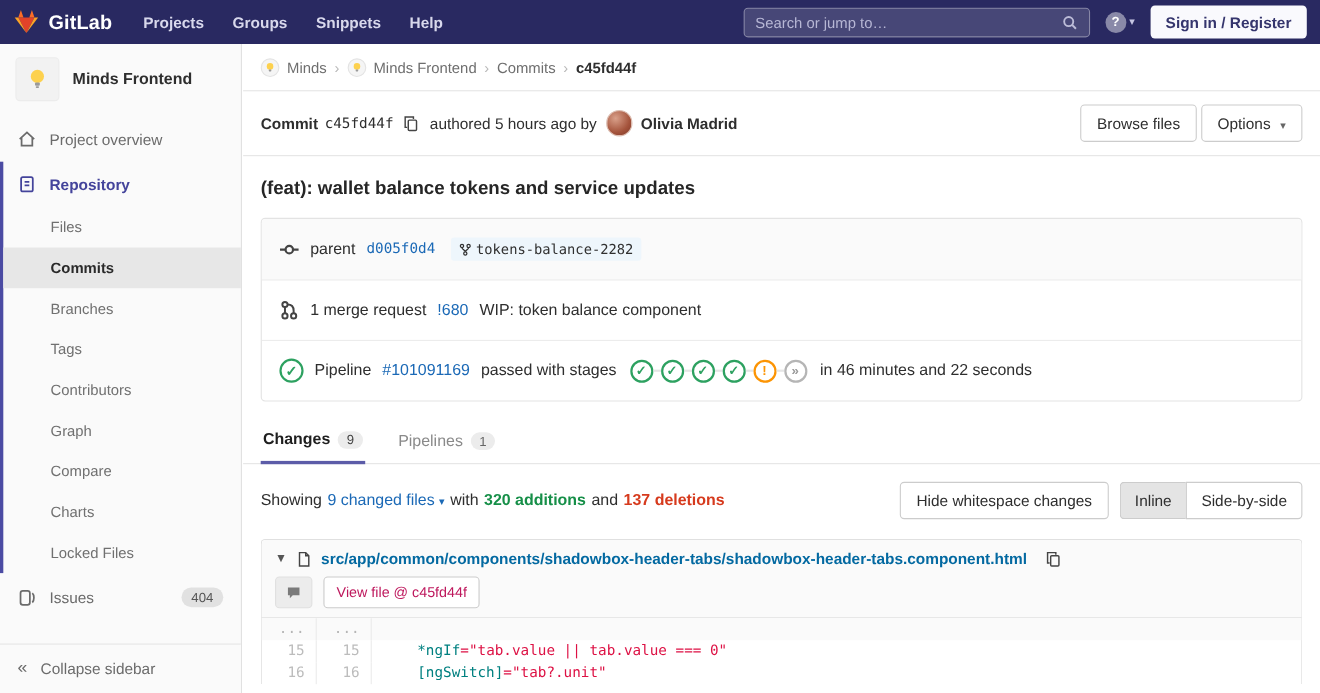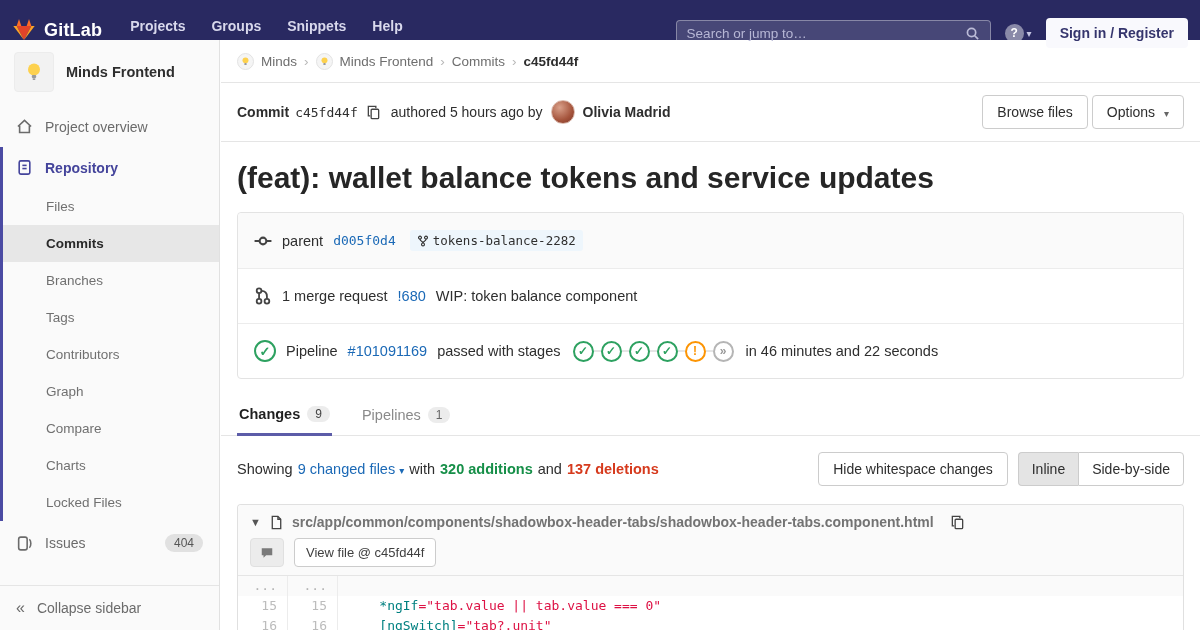--- a/index.html
+++ b/index.html
@@ -1,21 +1,21 @@
 <!DOCTYPE html>
 <html><head>
 <meta charset="utf-8">
 <style>
   * { margin:0; padding:0; box-sizing:border-box; }
   html,body { width:1200px; height:630px; overflow:hidden; background:#fff;
     font-family:"Liberation Sans", sans-serif; color:#2e2e2e; font-size:14px; }
 
   
   .navbar { position:absolute; top:0; left:0; width:1200px; height:40px; background:#292961;
-    display:flex; align-items:flex-start; padding:18px 12px; z-index:10; }
+    display:flex; align-items:center; padding:0 12px; z-index:10; }
   .brand { display:flex; align-items:center; gap:8px; margin-right:28px; }
   .brand-name { color:#fff; font-size:18px; font-weight:600; letter-spacing:.2px; }
   .nav-menu { display:flex; gap:26px; }
   .nav-item { color:#d8d8ec; font-weight:600; font-size:14px; cursor:pointer; }
   .nav-right { margin-left:auto; display:flex; align-items:center; gap:14px; }
   .search-box { width:315px; height:27px; background:rgba(255,255,255,.14);
     border:1px solid rgba(255,255,255,.35); border-radius:4px; display:flex; align-items:center; padding:0 10px; }
   .search-box input { flex:1; background:transparent; border:none; outline:none;
     color:#fdba74; font-size:13.5px; font-family:"Liberation Sans",sans-serif; }
   .search-box input::placeholder { color:#b7b7d5; }
@@ -63,21 +63,21 @@
   .sha { font-size:13px; }
   .copy-btn { margin:0 10px 0 8px; cursor:pointer; display:inline-flex; }
   .author-avatar { width:24px; height:24px; border-radius:50%; margin:0 8px;
     background:radial-gradient(circle at 35% 30%, #d9a08a, #a5543c 60%, #7c3526); border:1px solid #dcbcb0; }
   .author-name { font-weight:700; }
   .meta-buttons { margin-left:auto; display:flex; gap:4px; }
   .btn { background:#fff; border:1px solid #ccc; border-radius:4px; padding:8px 14px;
     font-size:14px; color:#2e2e2e; cursor:pointer; font-family:"Liberation Sans",sans-serif; }
   .btn .caret { color:#666; font-size:10px; margin-left:5px; }
 
-  .commit-title { font-size:30px; font-weight:700; color:#262626; padding:19px 16px 17px 16px; }
+  .commit-title { font-size:17px; font-weight:700; color:#262626; padding:19px 16px 17px 16px; }
 
   .info-box { margin:0 16px; border:1px solid #e3e3e3; border-radius:4px; }
   .info-row { display:flex; align-items:center; gap:10px; padding:0 16px; height:55px; font-size:14.5px; }
   .info-row + .info-row { border-top:1px solid #ececec; }
   .info-row.first { background:#fafafa; border-radius:4px 4px 0 0; }
   .link { color:#1b69b6; cursor:pointer; text-decoration:none; }
   .ref-badge { display:inline-flex; align-items:center; gap:4px; background:#eef6fc; border-radius:3px;
     padding:3px 7px; font-size:12.5px; color:#303030; margin-left:4px; }
   .stage-track { display:flex; align-items:center; margin:0 2px; }
   .stage { width:21px; height:21px; border-radius:50%; border:2px solid; display:flex;
@@ -105,26 +105,26 @@
   .seg-btn { background:#fff; border:1px solid #ccc; padding:8px 13px; font-size:14px; cursor:pointer;
     font-family:"Liberation Sans",sans-serif; color:#2e2e2e; }
   .seg-btn.first { border-radius:4px 0 0 4px; border-right:none; }
   .seg-btn.last { border-radius:0 4px 4px 0; }
   .seg-btn.active { background:#e4e4e4; }
 
   .diff-box { margin:2px 16px 0 16px; border:1px solid #e0e0e0; border-radius:4px 4px 0 0; border-bottom:none; }
   .diff-head { background:#fafafa; border-radius:4px 4px 0 0; padding:9px 12px 8px 12px; }
   .diff-path-row { display:flex; align-items:center; gap:8px; }
   .collapse-caret { font-size:11px; color:#555; cursor:pointer; }
-  .diff-path { font-weight:700; font-size:14px; color:#737373; }
+  .diff-path { font-weight:700; font-size:14px; color:#0369a1; }
   .diff-actions-row { display:flex; align-items:center; gap:10px; margin-top:8px; }
   .comment-btn { width:34px; height:29px; background:#ececec; border:1px solid #e0e0e0; border-radius:4px;
     display:flex; align-items:center; justify-content:center; cursor:pointer; }
   .viewfile-btn { background:#fff; border:1px solid #ccc; border-radius:4px; padding:6px 11px;
-    font-size:13px; color:#404040; cursor:pointer; font-family:"Liberation Sans",sans-serif; }
+    font-size:13px; color:#be185d; cursor:pointer; font-family:"Liberation Sans",sans-serif; }
   .diff-table { border-top:1px solid #e5e5e5; font-family:"DejaVu Sans Mono","Liberation Mono",monospace; font-size:13px; }
   .diff-row { display:flex; line-height:20px; }
   .lnum { width:50px; flex:none; text-align:right; padding-right:10px; color:#bcbcbc; border-right:1px solid #ececec; }
   .lcode { flex:1; padding-left:10px; white-space:pre; }
   .diff-row.match { background:#fafafa; color:#999; }
   .diff-row.match .lnum { color:#b5b5b5; }
   .code-attr { color:#008080; }
   .code-val { color:#d14; }
 
   svg.icn { stroke:#6b6b6b; fill:none; stroke-width:1.5; }

